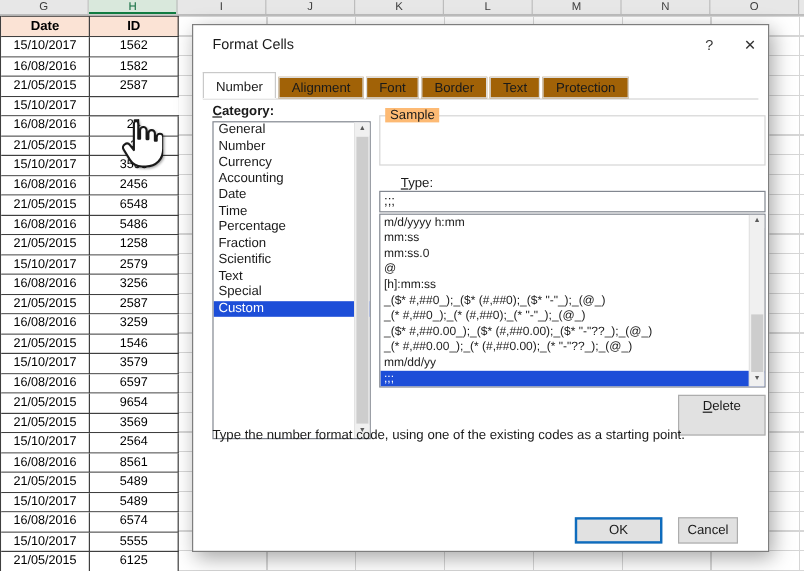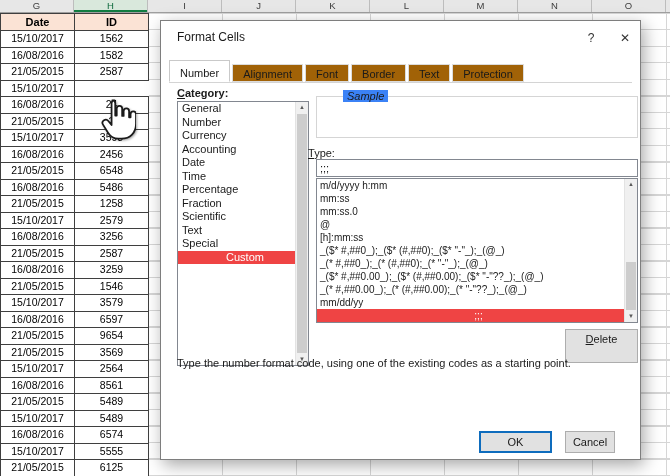--- a/index.html
+++ b/index.html
@@ -60,30 +60,30 @@
     font-size:12px;line-height:18px;color:#333;}
   .tabs{position:absolute;left:8px;top:40px;right:8px;height:22px;display:flex;
     align-items:flex-end;border-bottom:1px solid #d4d4d4;box-sizing:border-box;}
   .tab{font-size:11px;padding:3px 10px 3px 10px;height:18px;box-sizing:border-box;
     line-height:12px;background:#a16207;border:1px solid #dcdcdc;margin-right:2px;
     color:#1a1a1a;white-space:nowrap;}
   .tab-active{background:#fff;border-color:#c9c9c9 #c9c9c9 #fff #c9c9c9;height:22px;
     padding-top:6px;position:relative;z-index:1;}
   .cat-label{position:absolute;left:16px;top:66px;font-weight:bold;}
   .cat-label::first-letter{text-decoration:underline;}
-  .type-label{position:absolute;left:147px;top:126px;}
+  .type-label{position:absolute;left:173px;top:126px;}
   .type-label::first-letter{text-decoration:underline;}
   .cat-list{position:absolute;left:16px;top:80px;width:132px;height:265px;
     border:1px solid #828790;background:#fff;box-sizing:border-box;overflow:hidden;}
   .citem{height:13.5px;line-height:13.5px;font-size:11px;padding-left:4px;
     white-space:nowrap;overflow:hidden;}
-  .item-selected{background:#ef4444;color:#fff;text-align:center;}
+  .item-selected{background:#1d4ed8;color:#fff;}
   .sample-box{position:absolute;left:155px;top:75px;width:322px;height:42px;
     border:1px solid #d5d5d5;box-sizing:border-box;}
-  .sample-legend{position:absolute;left:182px;top:69px;background:#3b82f6;padding:0 4px;font-style:italic;}
+  .sample-legend{position:absolute;left:160px;top:69px;background:#fdba74;padding:0 4px;}
   .type-input{position:absolute;left:155px;top:138px;width:322px;height:18px;
     border:1px solid #828790;box-sizing:border-box;font-family:"Liberation Sans",sans-serif;
     font-size:11px;padding:0 0 0 3px;outline:none;color:#1a1a1a;}
   .fmt-list{position:absolute;left:155px;top:157px;width:322px;height:145px;
     border:1px solid #828790;background:#fff;box-sizing:border-box;overflow:hidden;}
   .fitem{height:13px;line-height:13px;font-size:10px;padding-left:3px;
     white-space:nowrap;overflow:hidden;}
   .vscroll{position:absolute;right:0;top:0;bottom:0;width:13px;background:#f0f0f0;
     border-left:1px solid #e3e3e3;box-sizing:border-box;}
   .sarr{position:absolute;left:0;width:12px;height:11px;text-align:center;

